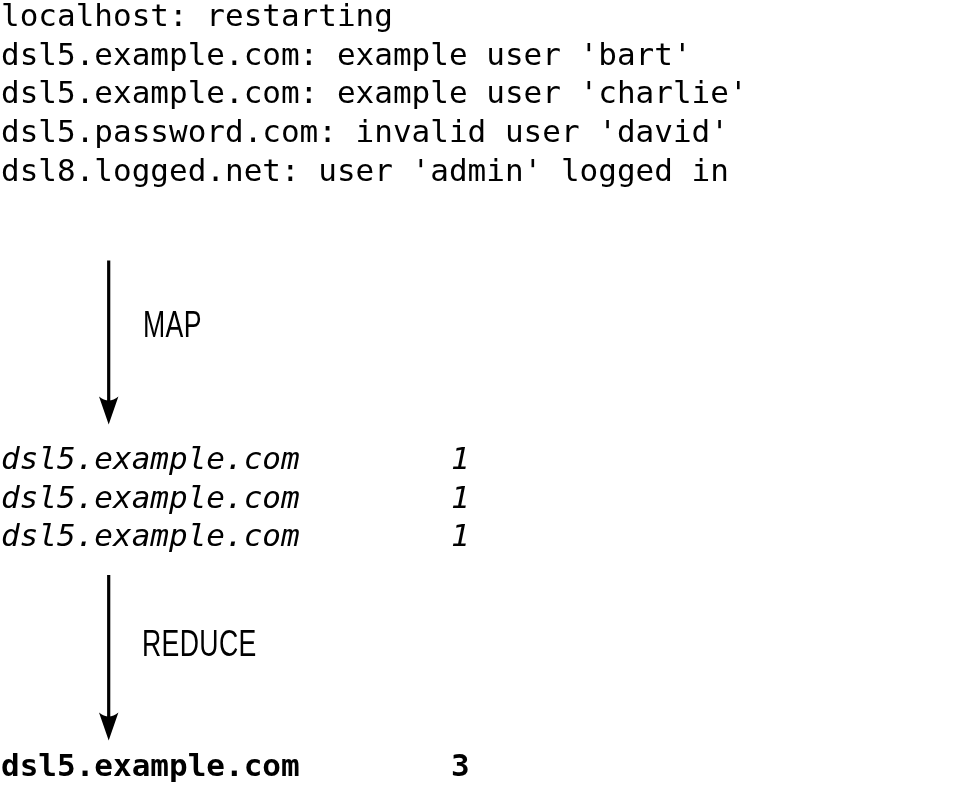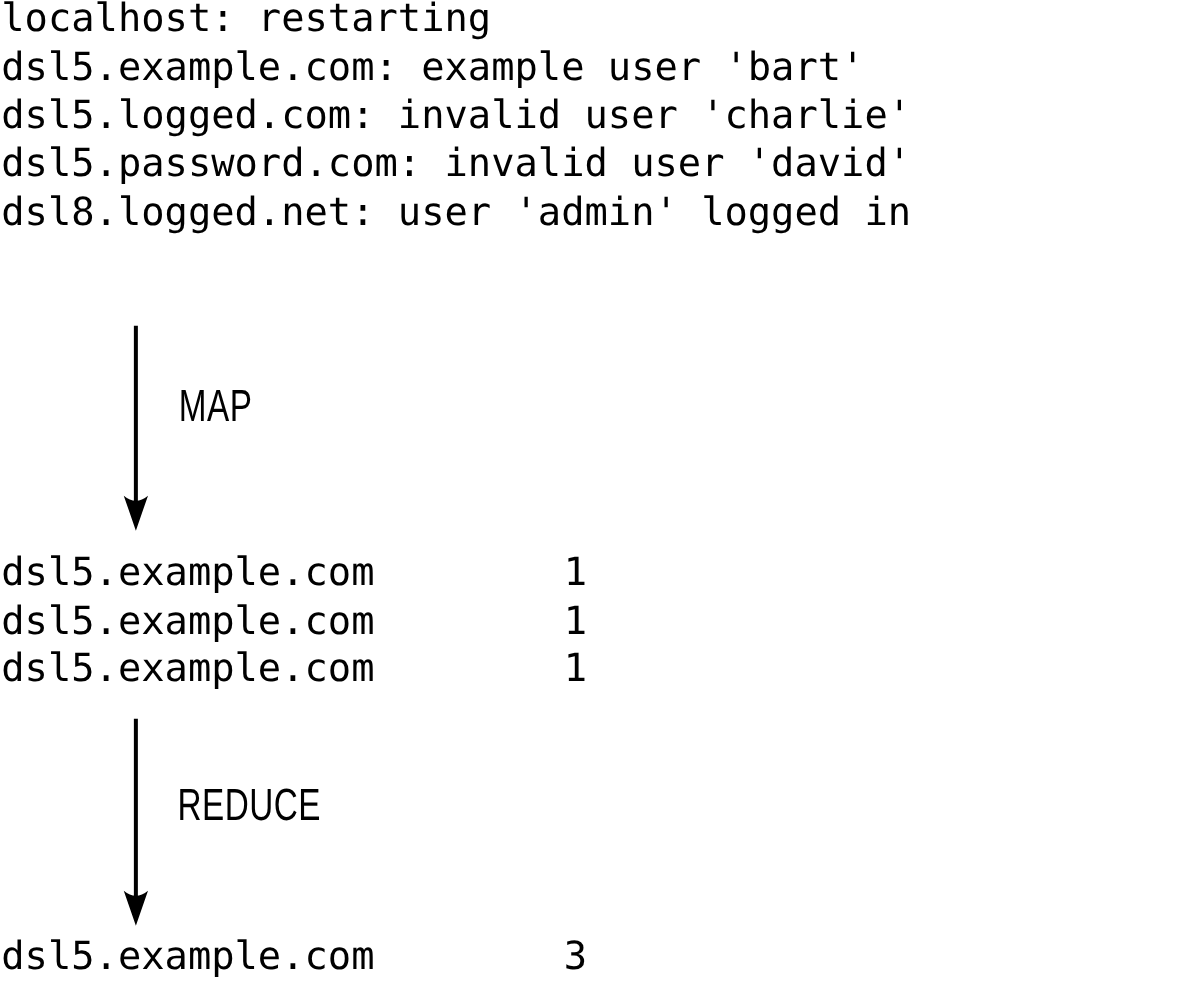--- a/index.html
+++ b/index.html
@@ -12,22 +12,22 @@
     color: #000000;
   }
   .mono-line {
     font-family: "DejaVu Sans Mono", monospace;
     font-size: 31px;
     line-height: 38.7px;
     white-space: pre;
     color: #000000;
   }
   .log-block { position: absolute; left: 1px; top: -4px; }
-  .kv-block.map-out { position: absolute; left: 1px; top: 439px; }
-  .kv-block.reduce-out { position: absolute; left: 1px; top: 746px; }
+  .kv-block.map-out { position: absolute; left: 1px; top: 439px; font-style: italic; }
+  .kv-block.reduce-out { position: absolute; left: 1px; top: 746px; font-weight: bold; }
   .kv-key { display: inline-block; width: 450px; }
   .arrows { position: absolute; left: 0; top: 0; width: 960px; height: 785px; }
   .stage-label {
     position: absolute;
     font-family: "Liberation Sans", sans-serif;
     font-size: 36px;
     line-height: 36px;
     letter-spacing: 0.5px;
     color: #000000;
     transform: scaleX(0.74);
@@ -38,21 +38,21 @@
   .stage-label.reduce { left: 142px; top: 626px; }
 </style>
 </head>
 <body>
 
 <div class="canvas">
 
   <div class="log-block">
     <div class="mono-line">localhost: restarting</div>
     <div class="mono-line">dsl5.example.com: example user 'bart'</div>
-    <div class="mono-line">dsl5.logged.com: invalid user 'charlie'</div>
+    <div class="mono-line">dsl5.example.com: example user 'charlie'</div>
     <div class="mono-line">dsl5.password.com: invalid user 'david'</div>
     <div class="mono-line">dsl8.logged.net: user 'admin' logged in</div>
   </div>
 
   <svg class="arrows" viewBox="0 0 960 785" xmlns="http://www.w3.org/2000/svg" aria-hidden="true">
     <g>
       <line x1="108.7" y1="260.5" x2="108.7" y2="412" stroke="#000000" stroke-width="3.2"></line>
       <path d="M108.7,424.5 L99,396.5 Q108.7,404.5 118.4,396.5 Z" fill="#000000"></path>
     </g>
     <g>

